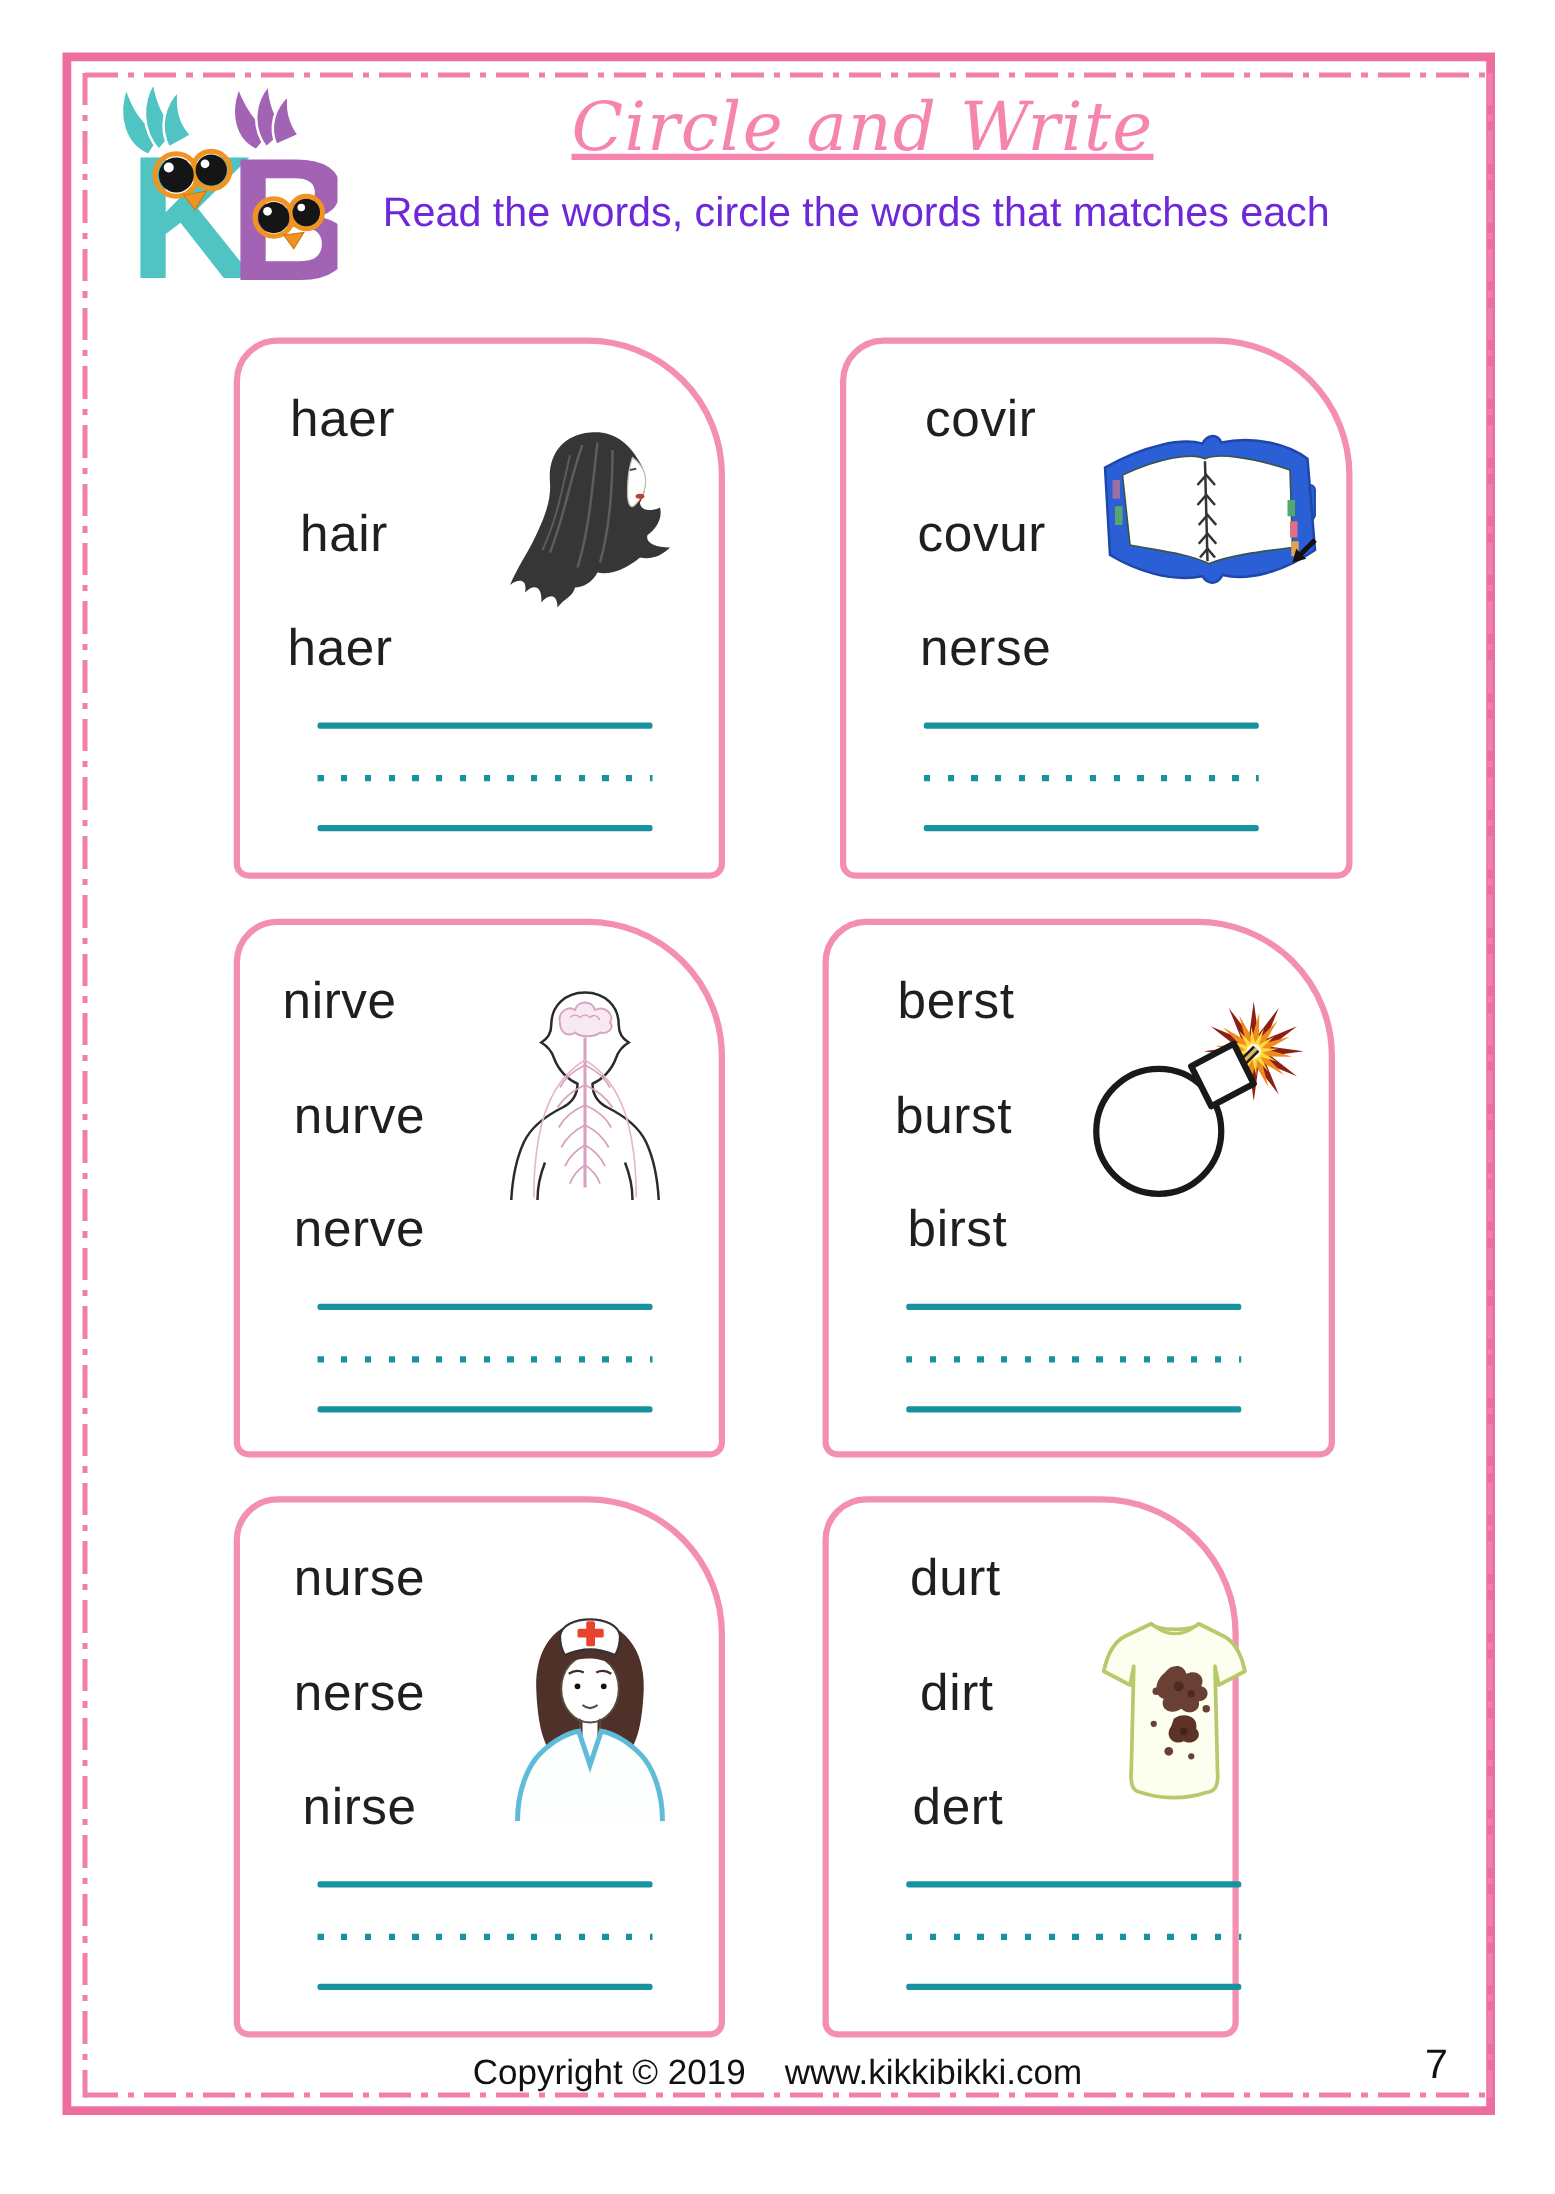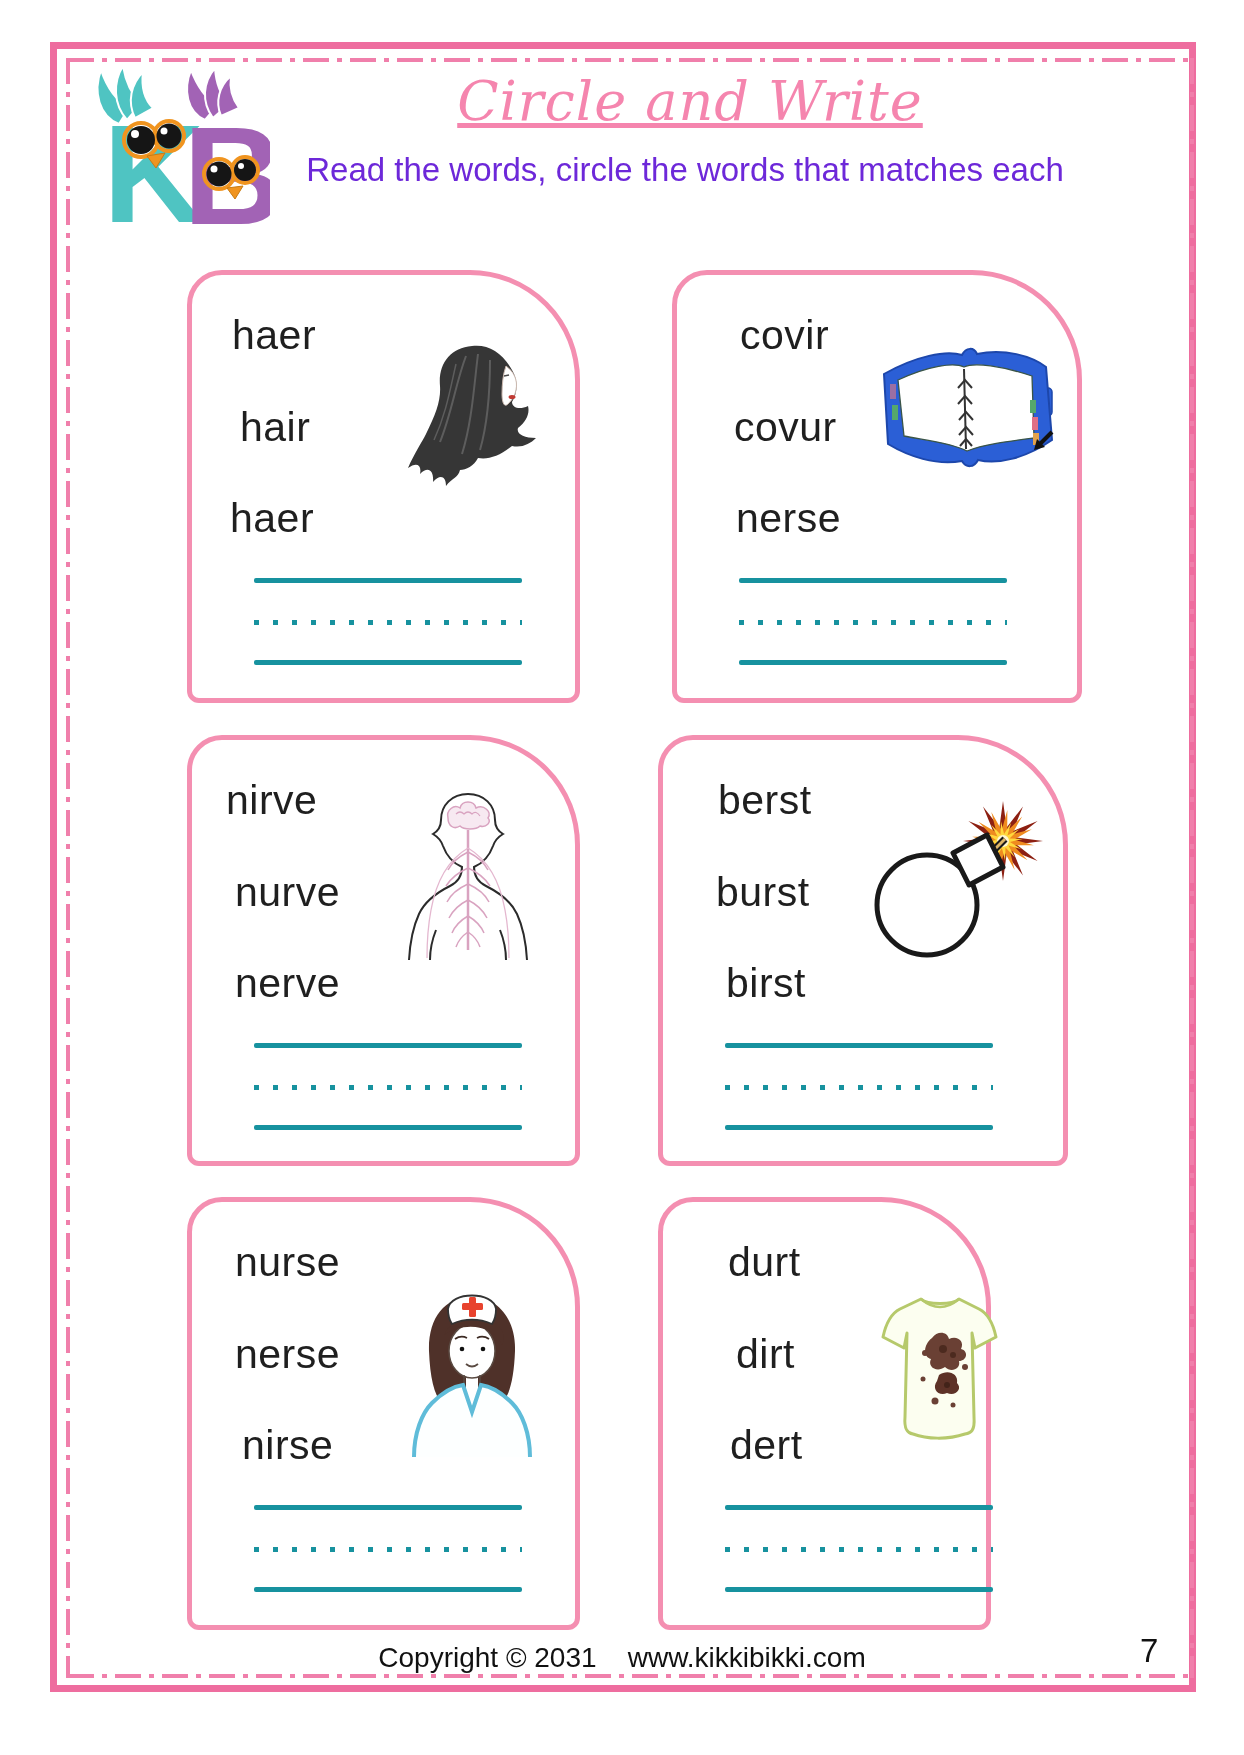--- a/index.html
+++ b/index.html
@@ -232,19 +232,19 @@
         <circle cx="76" cy="62" r="3" fill="#432318" opacity="0.75"></circle>
         <circle cx="70" cy="92" r="3" fill="#3c1f16" opacity="0.8"></circle>
       </svg>
     </div>
     <div class="wline l1"></div>
     <div class="wdots"></div>
     <div class="wline l3"></div>
   </div>
 
   <div class="footer-copy">
-    <span>Copyright © 2031</span>
+    <span>Copyright © 2019</span>
     <span>&nbsp;&nbsp;</span>
     <span>www.kikkibikki.com</span>
   </div>
   <div class="page-number">7</div>
 
 </div>
 
 </body></html>

